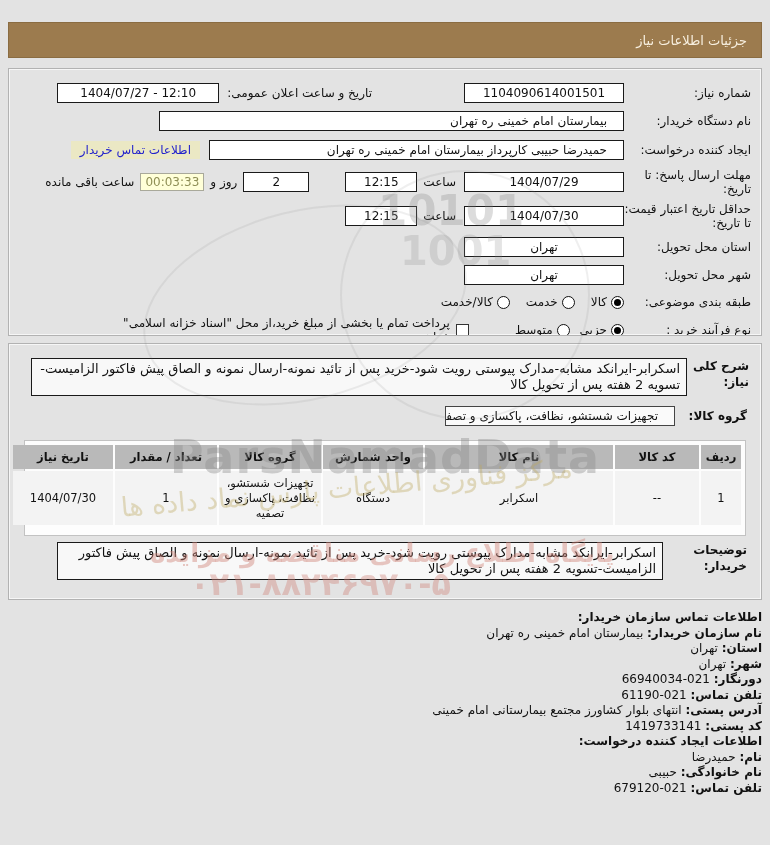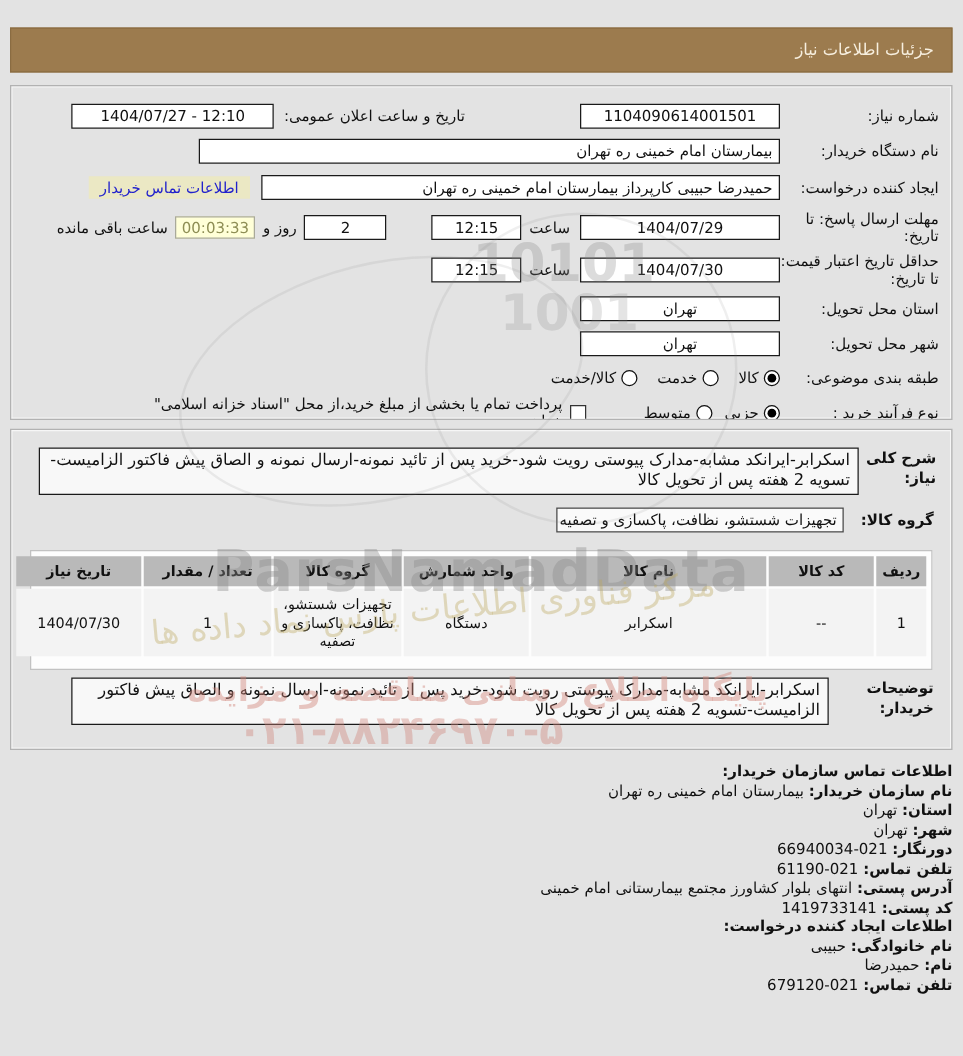--- a/index.html
+++ b/index.html
@@ -26,21 +26,21 @@
     overflow:hidden;
   }
   .box1 { top:68px; height:268px; padding-top:10px; }
   .box2 { top:343px; height:257px; padding-top:8px; }
   .row { display:flex; align-items:center; padding:0 10px; }
   .lbl { flex:none; line-height:14px; }
   .w127 { width:127px; }
   .vbox {
     background:#fff; border:1px solid #1a1a1a;
     height:20px; display:flex; align-items:center;
-    padding:0 5px; font-size:12px; white-space:nowrap; overflow:hidden;
+    padding:0 16px; font-size:12px; white-space:nowrap; overflow:hidden;
   }
   .center { justify-content:center; }
   .ltr { direction:ltr; }
   .link { color:#2222cc; text-decoration:none; background:#ebe8c4; padding:2px 9px; white-space:nowrap; }
   .countdown {
     background:#ffffd8; border:1px solid #a9a99a; color:#8e8e55;
     height:18px; width:64px; display:flex; align-items:center; justify-content:center;
     direction:ltr; font-size:12px;
   }
   .radio {
@@ -214,22 +214,22 @@
 <div class="contact">
   <div class="b">اطلاعات تماس سازمان خریدار:</div>
   <div><span class="b">نام سازمان خریدار:</span> <span>بیمارستان امام خمینی ره تهران</span></div>
   <div><span class="b">استان:</span> <span>تهران</span></div>
   <div><span class="b">شهر:</span> <span>تهران</span></div>
   <div><span class="b">دورنگار:</span> <span dir="ltr">66940034-021</span></div>
   <div><span class="b">تلفن تماس:</span> <span dir="ltr">61190-021</span></div>
   <div><span class="b">آدرس پستی:</span> <span>انتهای بلوار کشاورز مجتمع بیمارستانی امام خمینی</span></div>
   <div><span class="b">کد پستی:</span> <span dir="ltr">1419733141</span></div>
   <div class="b">اطلاعات ایجاد کننده درخواست:</div>
+  <div><span class="b">نام:</span> <span>حمیدرضا</span></div>
   <div><span class="b">نام خانوادگی:</span> <span>حبیبی</span></div>
-  <div><span class="b">نام:</span> <span>حمیدرضا</span></div>
   <div><span class="b">تلفن تماس:</span> <span dir="ltr">679120-021</span></div>
 </div>
 
 <div class="wm wm-circle" style="left:340px; top:170px; width:250px; height:250px;"></div>
 <div class="wm wm-circle" style="left:140px; top:210px; width:330px; height:190px; transform:rotate(-14deg); border-radius:50%;"></div>
 <div class="wm ltr" style="left:378px; top:186px; font-size:42px; font-weight:bold; color:rgba(130,130,130,0.28);">10101</div>
 <div class="wm ltr" style="left:400px; top:228px; font-size:40px; font-weight:bold; color:rgba(130,130,130,0.22);">1001</div>
 <div class="wm ltr" style="left:0; right:0; top:430px; text-align:center; font-size:46px; font-weight:bold; color:rgba(140,140,140,0.40); letter-spacing:1px;">ParsNamadData</div>
 <div class="wm" style="left:120px; top:472px; font-size:27px; color:rgba(190,168,95,0.38); transform:rotate(-5deg);">مرکز فناوری اطلاعات پارس نماد داده ها</div>
 <div class="wm" style="left:150px; top:538px; font-size:26px; font-weight:bold; color:rgba(208,132,122,0.45);">پایگاه اطلاع رسانی مناقصه و مزایده</div>

